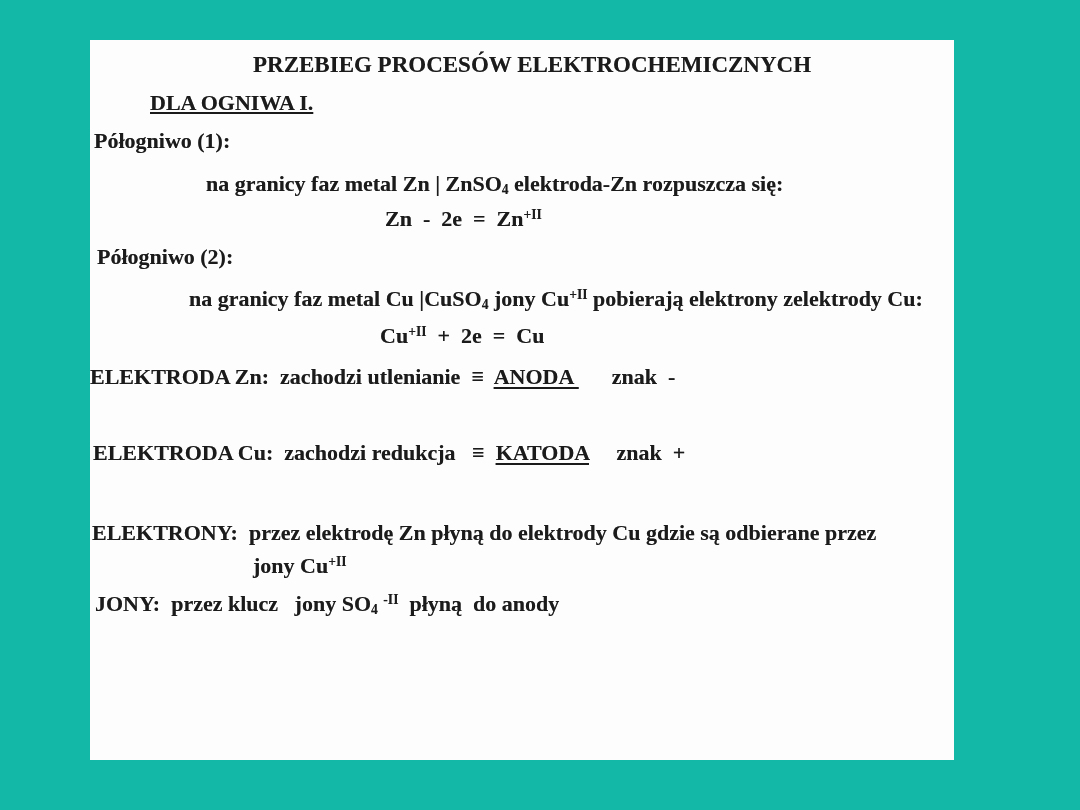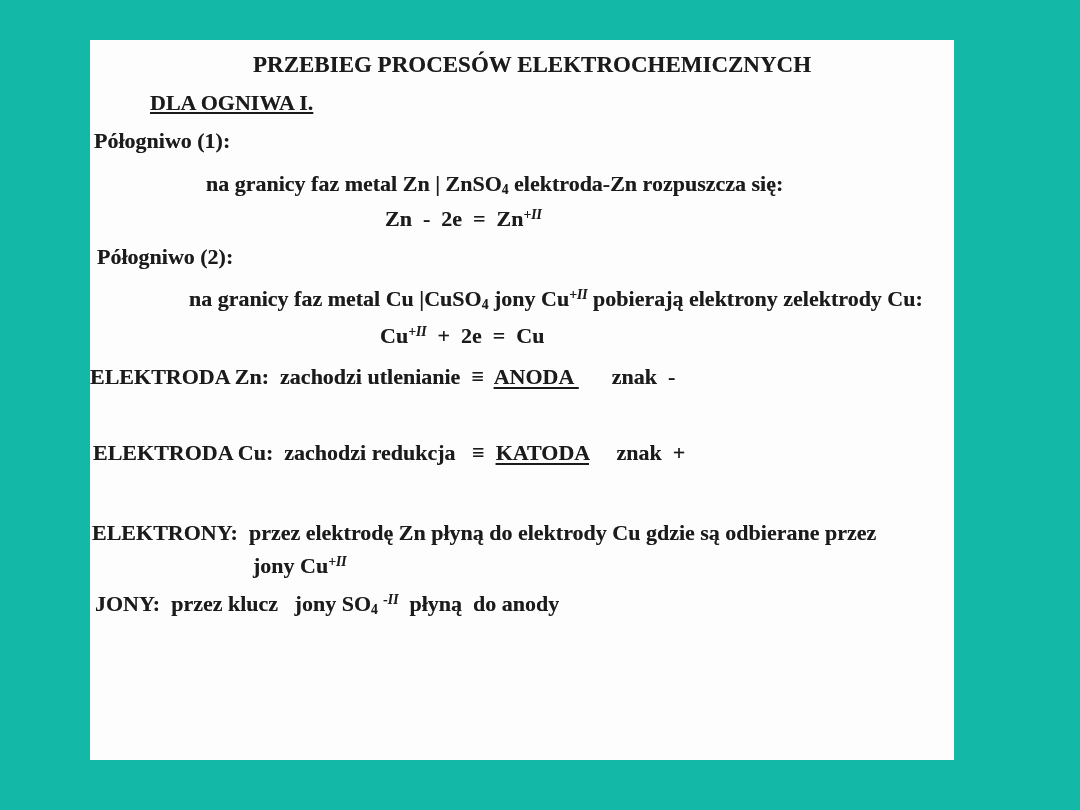--- a/index.html
+++ b/index.html
@@ -32,21 +32,20 @@
     line-height: 1.2;
     text-shadow: 0 0 0.5px rgba(0,0,0,0.45);
   }
   .line.title {
     font-size: 23px;
   }
   .sup {
     font-size: 0.62em;
     position: relative;
     top: -0.5em;
-    font-style: italic;
   }
   .sub {
     font-size: 0.62em;
     position: relative;
     top: 0.2em;
   }
   .u {
     text-decoration: underline;
     text-underline-offset: 3px;
     text-decoration-thickness: 2px;

